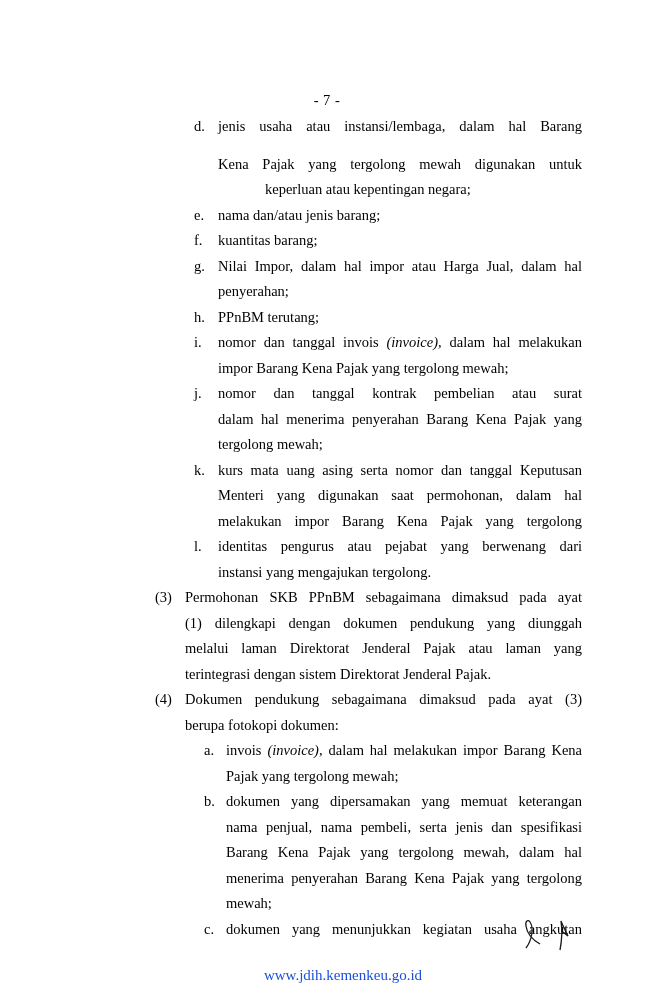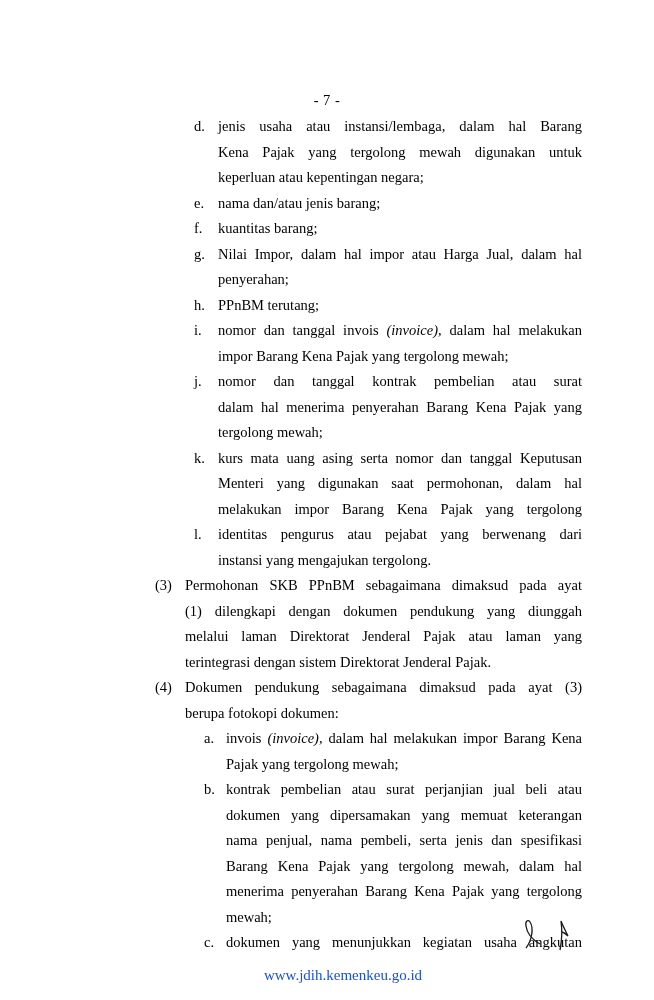--- a/index.html
+++ b/index.html
@@ -104,22 +104,22 @@
 
 <div class="page">
 
   <div class="page-number">- 7 -</div>
 
   <div class="content">
       <div class="row lvl-letter">
         <div class="marker">d.</div>
         <div class="body">
           <div style="text-align: justify; text-align-last: justify;">jenis usaha atau instansi/lembaga, dalam hal Barang</div>
-          <div style="text-align: justify; text-align-last: justify;">Kena Pajak yang tergolong mewah digunakan untuk</div>
-          <div style="text-align: left;">keperluan atau kepentingan negara;</div>
+          <div style="text-align: justify; text-align-last: justify; margin-top: 12px;">Kena Pajak yang tergolong mewah digunakan untuk</div>
+          <div style="text-align: left; margin-left: 47px;">keperluan atau kepentingan negara;</div>
         </div>
       </div>
       <div class="row lvl-letter">
         <div class="marker">e.</div>
         <div class="body">
           <div style="text-align: left;">nama dan/atau jenis barang;</div>
         </div>
       </div>
       <div class="row lvl-letter">
         <div class="marker">f.</div>
@@ -189,21 +189,20 @@
       <div class="row lvl-sub">
         <div class="marker">a.</div>
         <div class="body">
           <div style="text-align: justify; text-align-last: justify;">invois <span class="italic">(invoice),</span> dalam hal melakukan impor Barang Kena</div>
           <div style="text-align: left;">Pajak yang tergolong mewah;</div>
         </div>
       </div>
       <div class="row lvl-sub">
         <div class="marker">b.</div>
         <div class="body">
-          <div style="text-align: justify; text-align-last: justify;">kontrak pembelian atau surat perjanjian jual beli atau</div>
           <div style="text-align: justify; text-align-last: justify;">dokumen yang dipersamakan yang memuat keterangan</div>
           <div style="text-align: justify; text-align-last: justify;">nama penjual, nama pembeli, serta jenis dan spesifikasi</div>
           <div style="text-align: justify; text-align-last: justify;">Barang Kena Pajak yang tergolong mewah, dalam hal</div>
           <div style="text-align: justify; text-align-last: justify;">menerima penyerahan Barang Kena Pajak yang tergolong</div>
           <div style="text-align: left;">mewah;</div>
         </div>
       </div>
       <div class="row lvl-sub">
         <div class="marker">c.</div>
         <div class="body">

